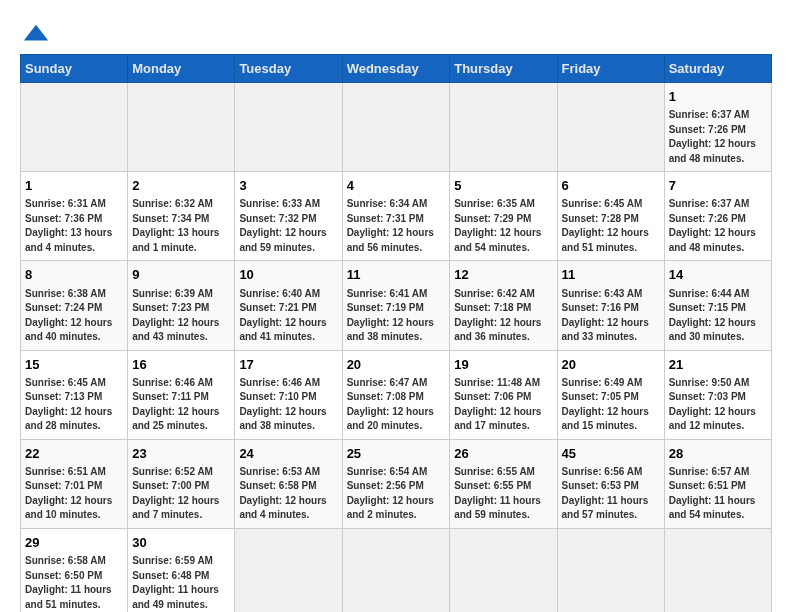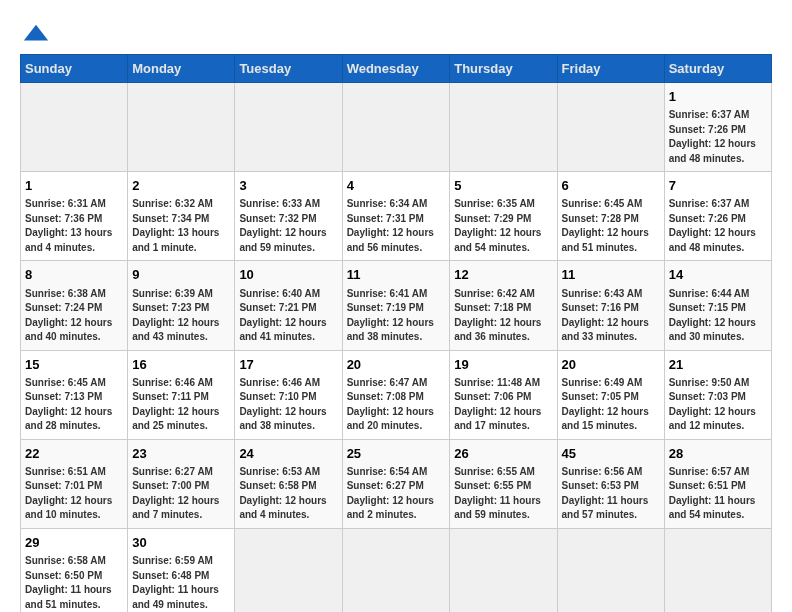--- a/index.html
+++ b/index.html
@@ -231,29 +231,29 @@
             <div class="day-info"><span>Sunrise: 9:50 AM</span><br><span>Sunset: 7:03 PM</span><br><span>Daylight: 12 hours and 12 minutes.</span></div>
           </td>
         </tr>
         <tr>
           <td>
             <span class="day-num">22</span>
             <div class="day-info"><span>Sunrise: 6:51 AM</span><br><span>Sunset: 7:01 PM</span><br><span>Daylight: 12 hours and 10 minutes.</span></div>
           </td>
           <td>
             <span class="day-num">23</span>
-            <div class="day-info"><span>Sunrise: 6:27 AM</span><br><span>Sunset: 7:00 PM</span><br><span>Daylight: 12 hours and 7 minutes.</span></div>
+            <div class="day-info"><span>Sunrise: 6:52 AM</span><br><span>Sunset: 7:00 PM</span><br><span>Daylight: 12 hours and 7 minutes.</span></div>
           </td>
           <td>
             <span class="day-num">24</span>
             <div class="day-info"><span>Sunrise: 6:53 AM</span><br><span>Sunset: 6:58 PM</span><br><span>Daylight: 12 hours and 4 minutes.</span></div>
           </td>
           <td>
             <span class="day-num">25</span>
-            <div class="day-info"><span>Sunrise: 6:54 AM</span><br><span>Sunset: 6:27 PM</span><br><span>Daylight: 12 hours and 2 minutes.</span></div>
+            <div class="day-info"><span>Sunrise: 6:54 AM</span><br><span>Sunset: 2:56 PM</span><br><span>Daylight: 12 hours and 2 minutes.</span></div>
           </td>
           <td>
             <span class="day-num">26</span>
             <div class="day-info"><span>Sunrise: 6:55 AM</span><br><span>Sunset: 6:55 PM</span><br><span>Daylight: 11 hours and 59 minutes.</span></div>
           </td>
           <td>
             <span class="day-num">45</span>
             <div class="day-info"><span>Sunrise: 6:56 AM</span><br><span>Sunset: 6:53 PM</span><br><span>Daylight: 11 hours and 57 minutes.</span></div>
           </td>
           <td>

